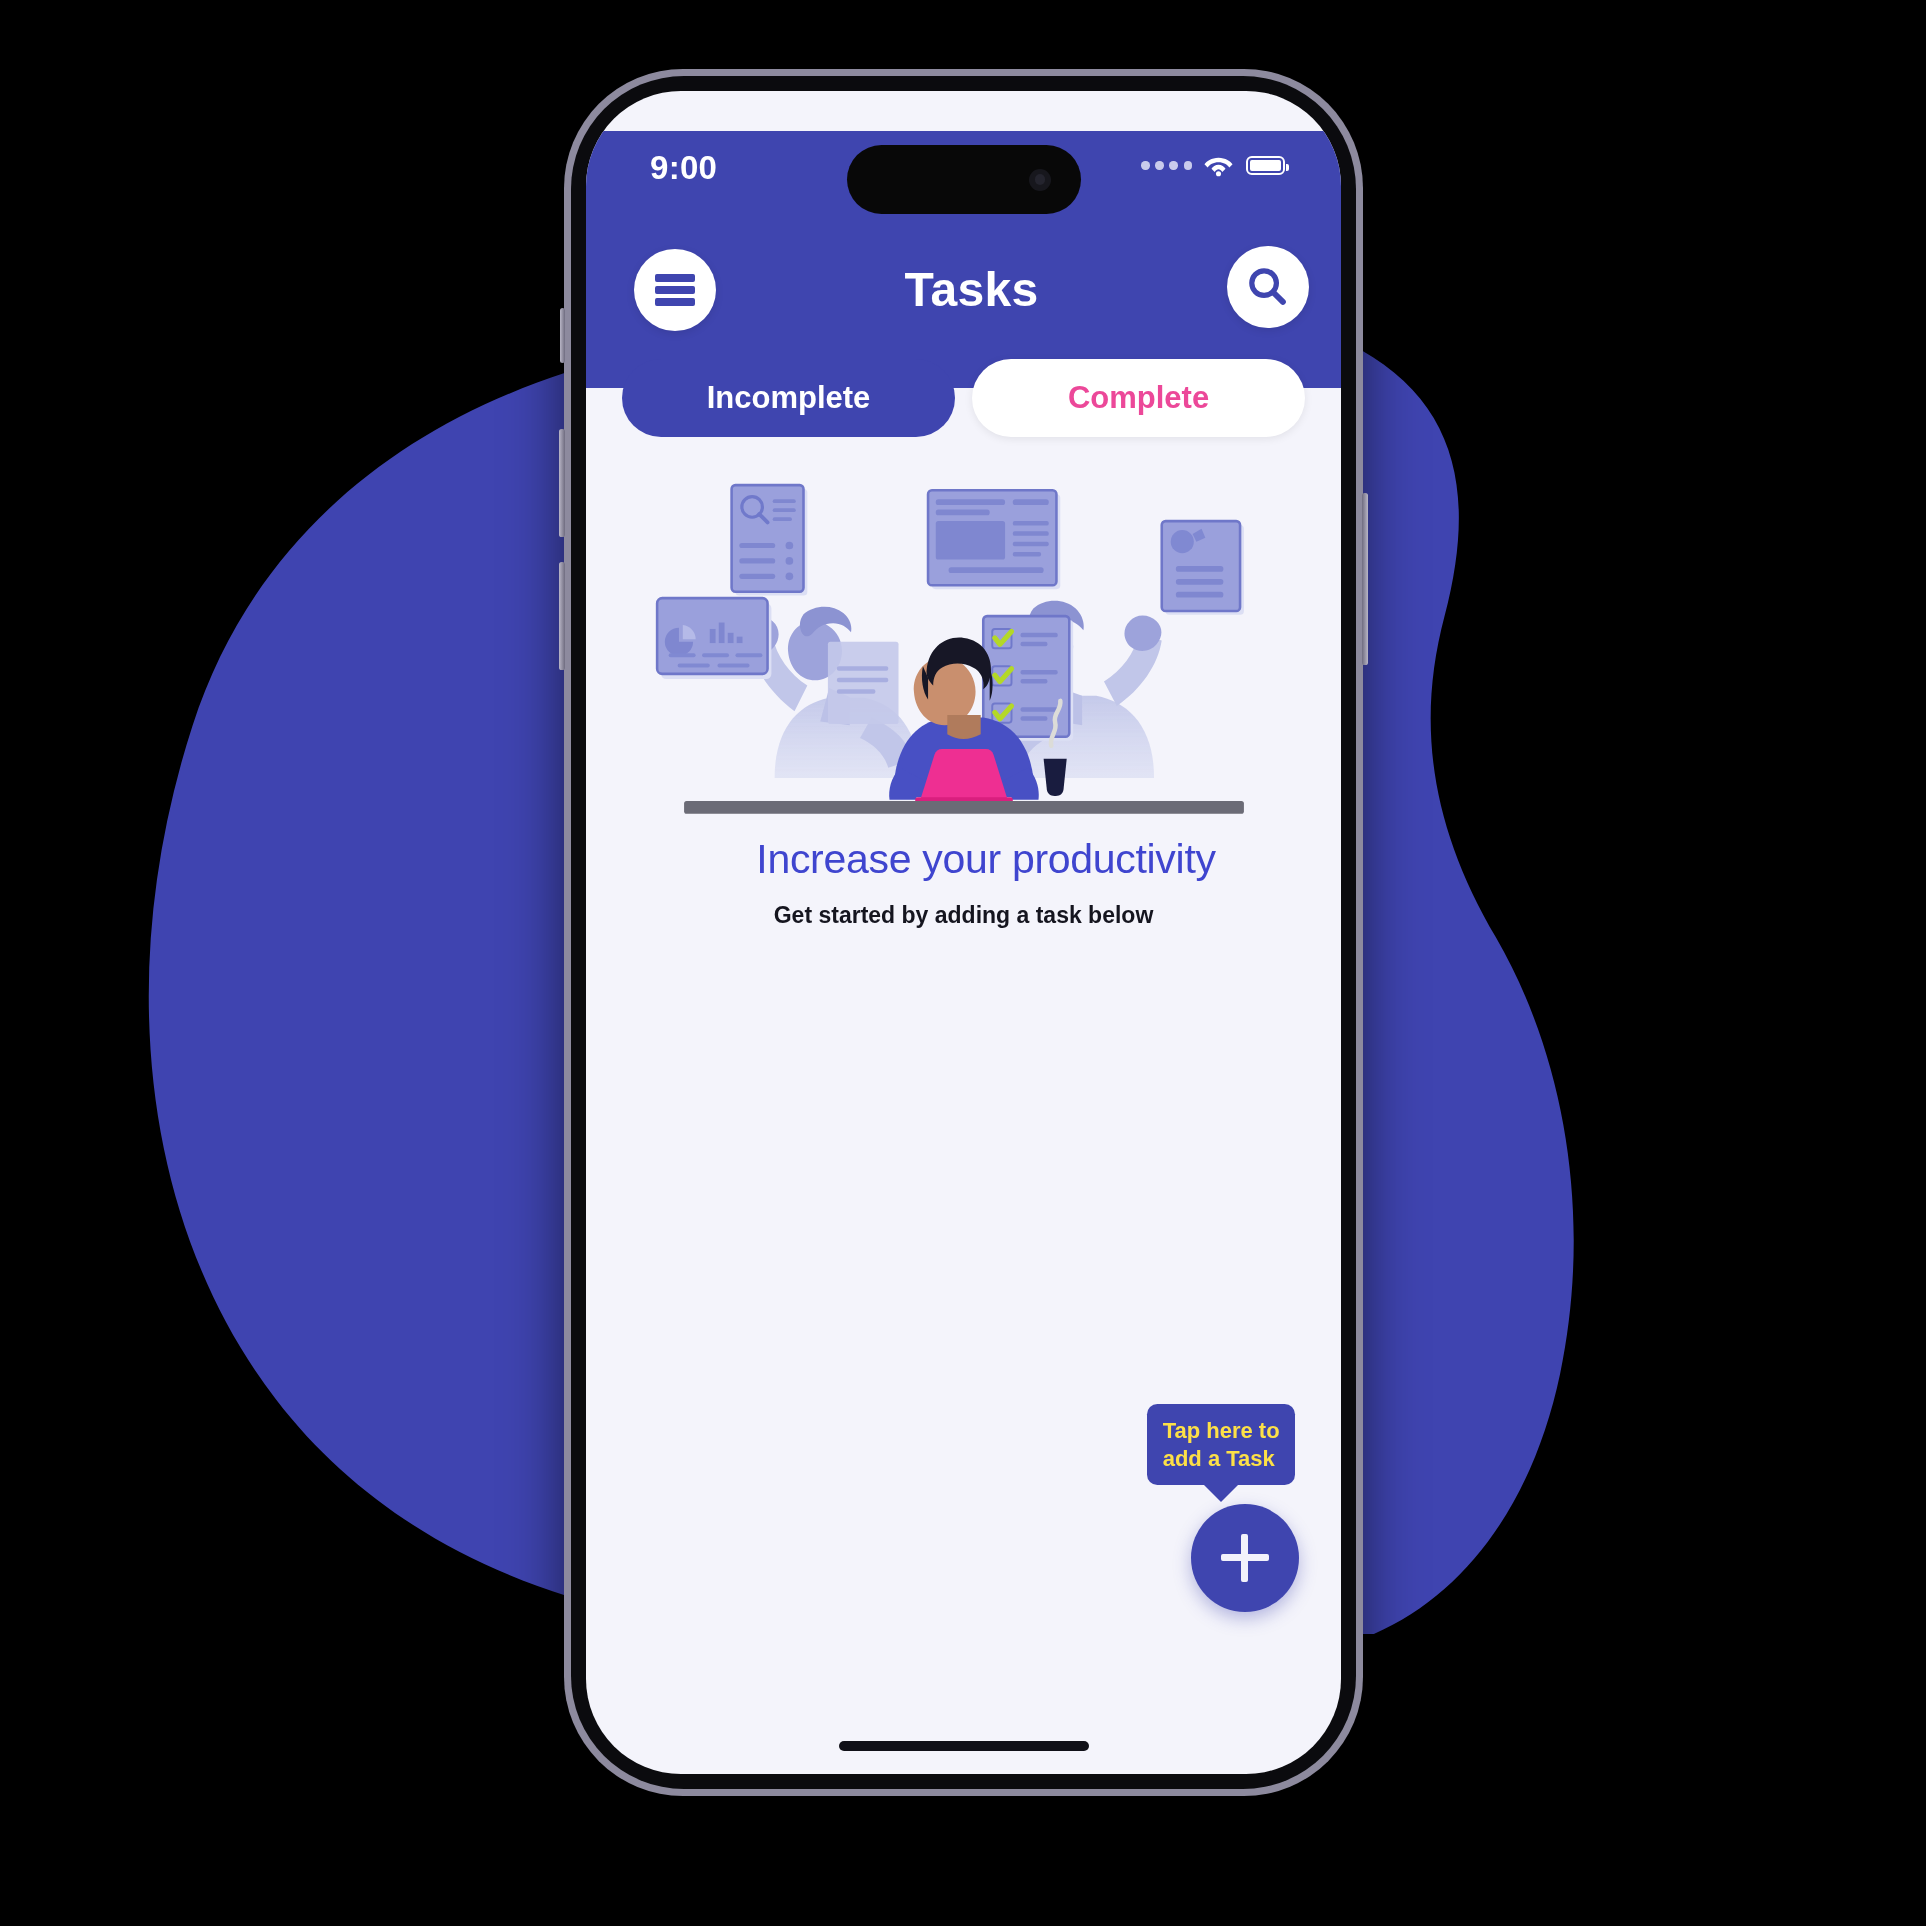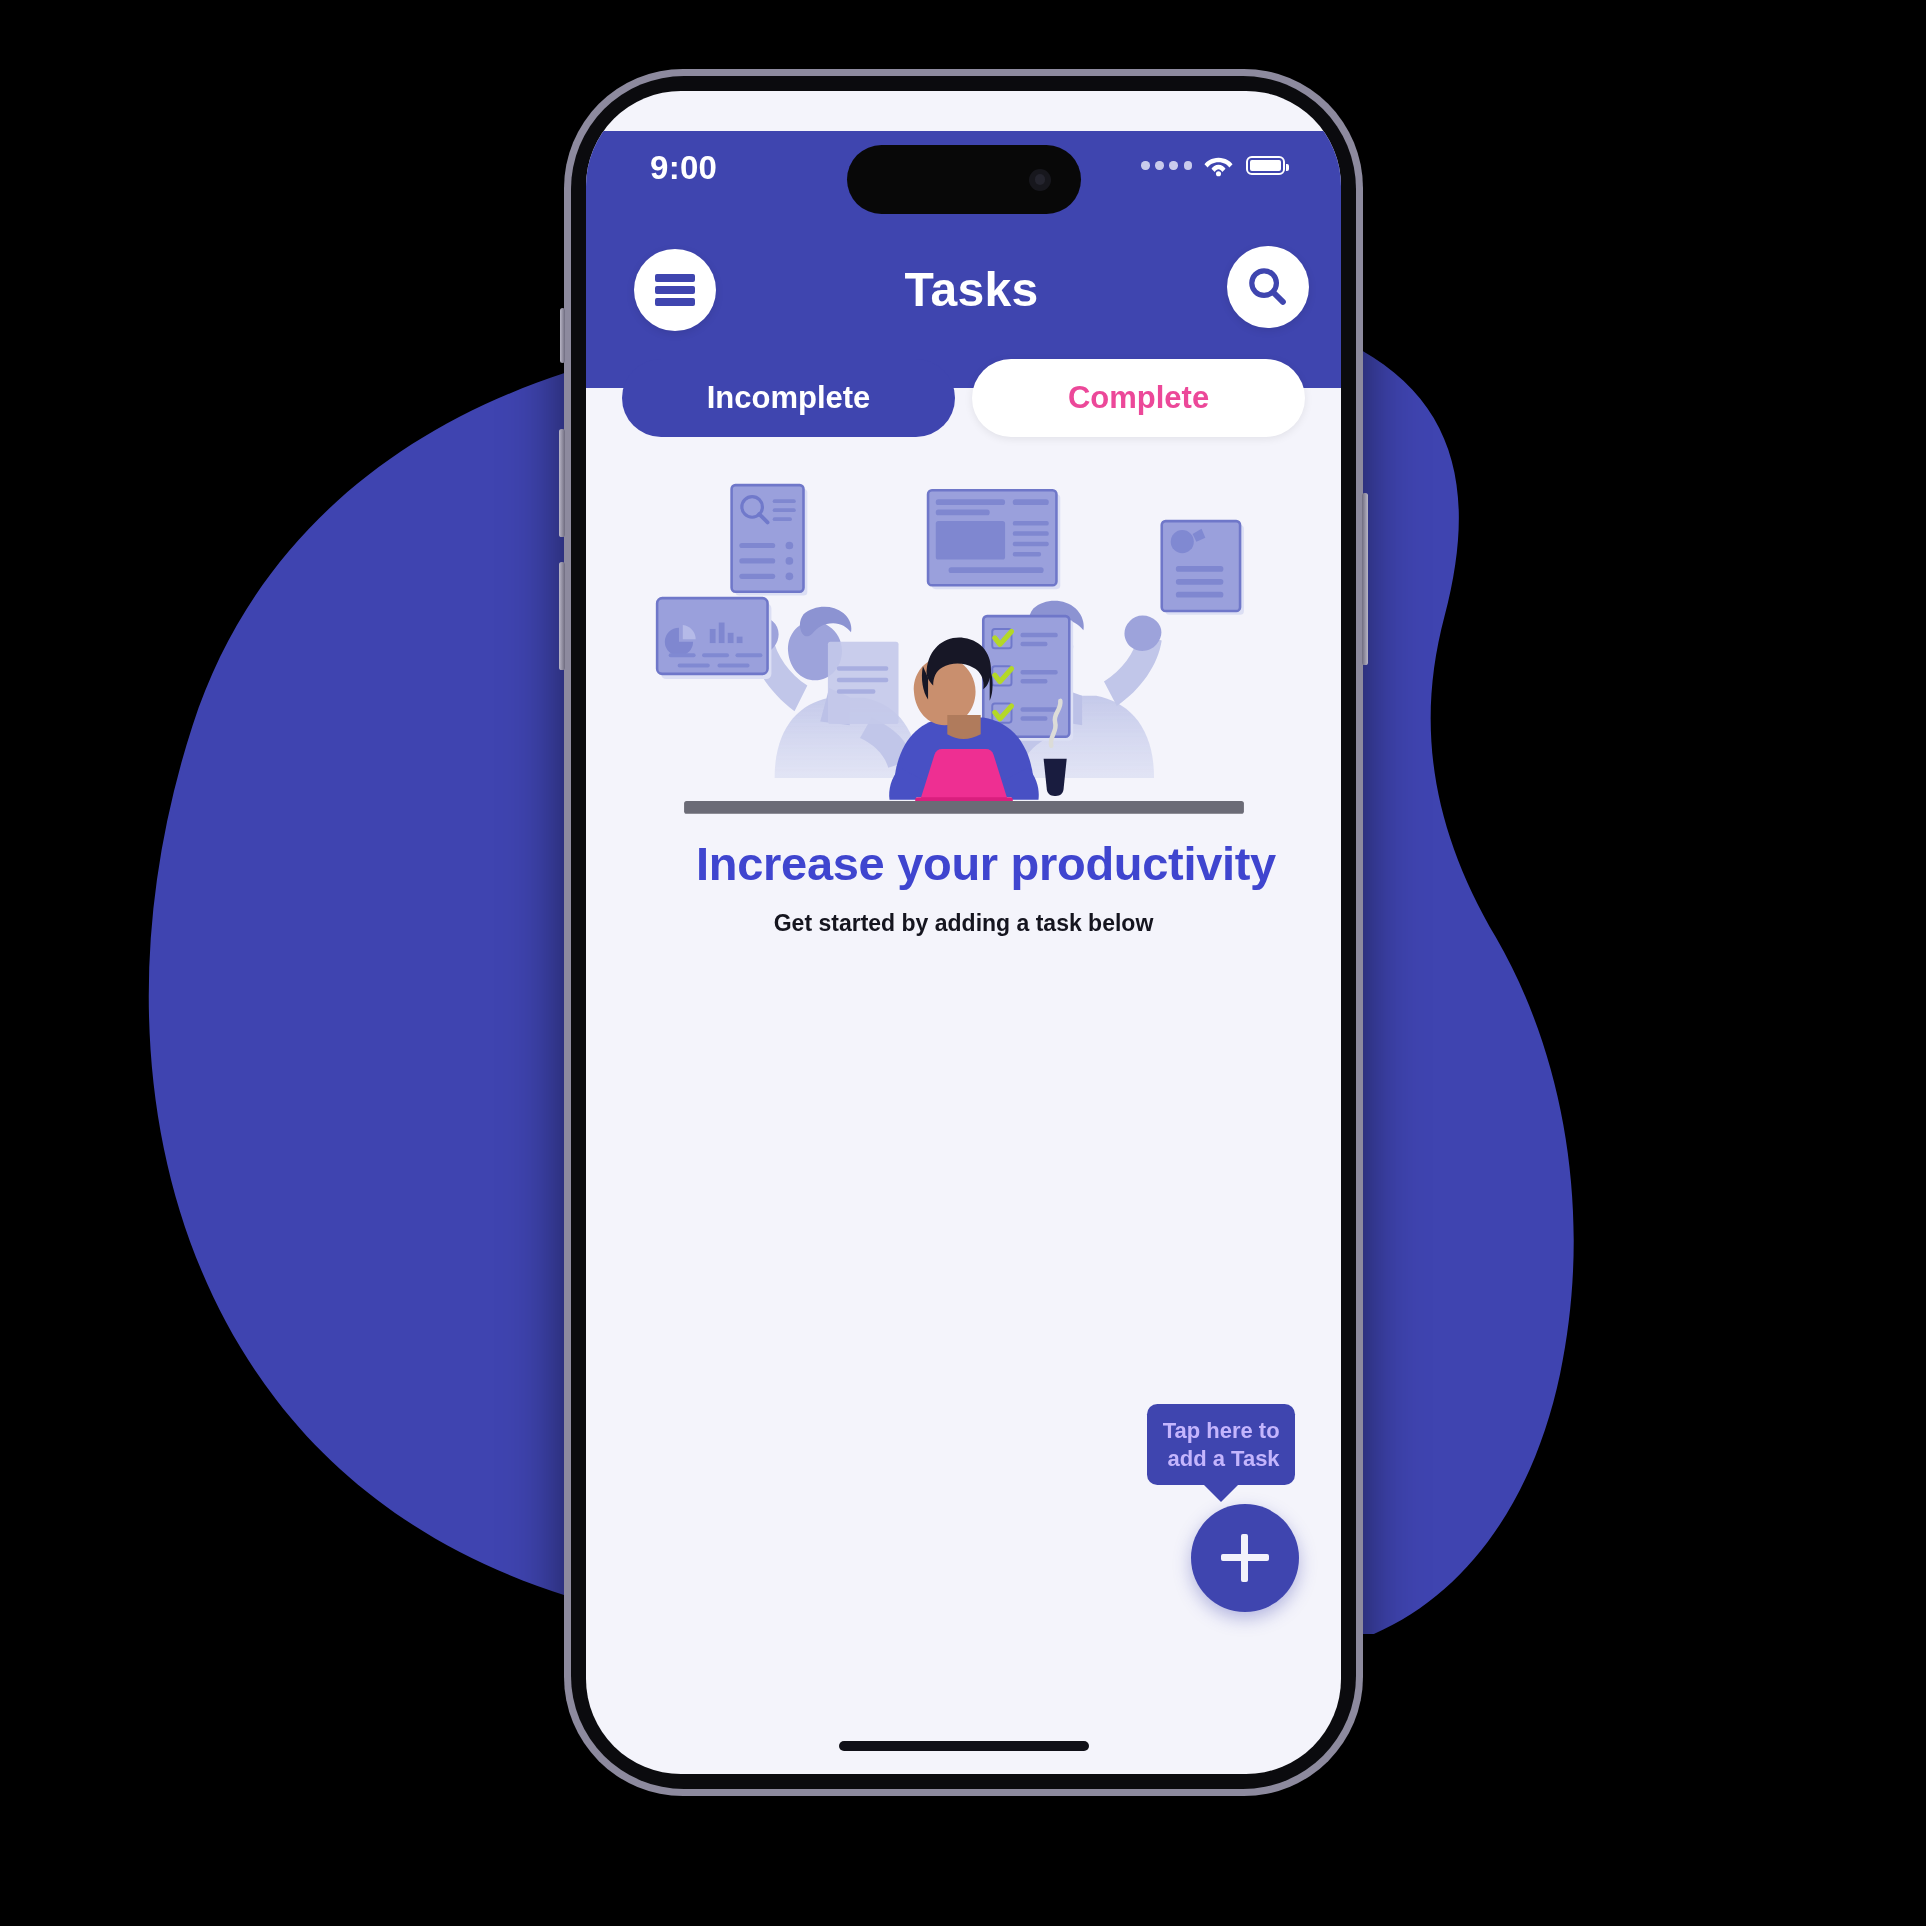--- a/index.html
+++ b/index.html
@@ -194,22 +194,22 @@
   }
 
   
   #empty-copy {
     position: absolute;
     left: 0; right: 0; top: 745px;
     text-align: center;
   }
   #headline {
     color: #3f45cf;
-    font-size: 47px;
-    font-weight: 700;
+    font-size: 41px;
+    font-weight: 400;
     letter-spacing: -0.3px;
     padding-left: 45px;
   }
   #subhead {
     margin-top: 19px;
     color: #15151f;
     font-size: 23px;
     font-weight: 600;
   }
   #brand {
@@ -234,27 +234,27 @@
   #fab .plus::before, #fab .plus::after {
     content:""; position:absolute; background:#f2f2fb; border-radius:1.9px;
   }
   #fab .plus::before { left:0; top:20px; width:48px; height:7px; }
   #fab .plus::after  { top:0; left:20px; height:48px; width:7px; }
 
   #fab-tooltip {
     position: absolute;
     right: 46px; bottom: 289px;
     background: #3f45af;
-    color: #c4b5fd;
+    color: #fde047;
     border-radius: 10.3px;
     padding: 13px 15.4px;
     font-size: 22px;
     font-weight: 600;
     line-height: 1.25;
-    text-align: right;
+    text-align: left;
     white-space: pre-line;
   }
   #fab-tooltip::after {
     content:"";
     position:absolute;
     left: 50%; transform: translateX(-50%);
     bottom: -16.7px;
     border-left: 18px solid transparent;
     border-right: 18px solid transparent;
     border-top: 18px solid #3f45af;

